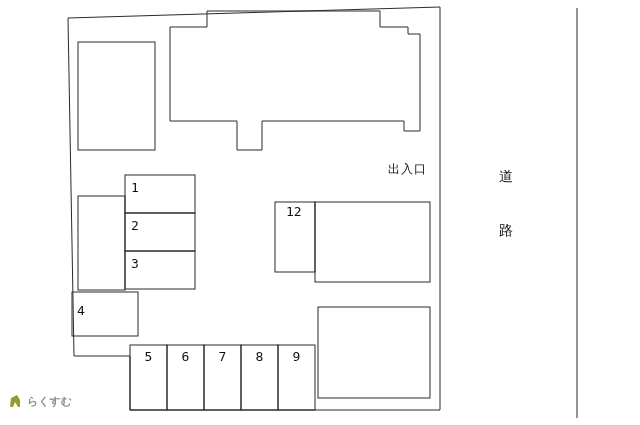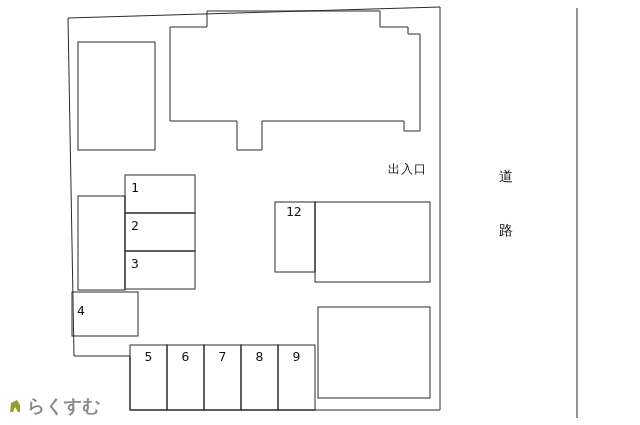--- a/index.html
+++ b/index.html
@@ -46,21 +46,21 @@
   }
   .logo {
     position: absolute;
     left: 8px;
     top: 394px;
     display: flex;
     align-items: center;
     gap: 4px;
   }
   .logo-text {
-    font-size: 18px;
+    font-size: 11px;
     font-weight: bold;
     color: #8c8c8c;
     font-family: "DejaVu Sans", "Liberation Sans", sans-serif;
     text-align: center;
   }
 </style>
 </head>
 <body>
 
 <div class="canvas">

